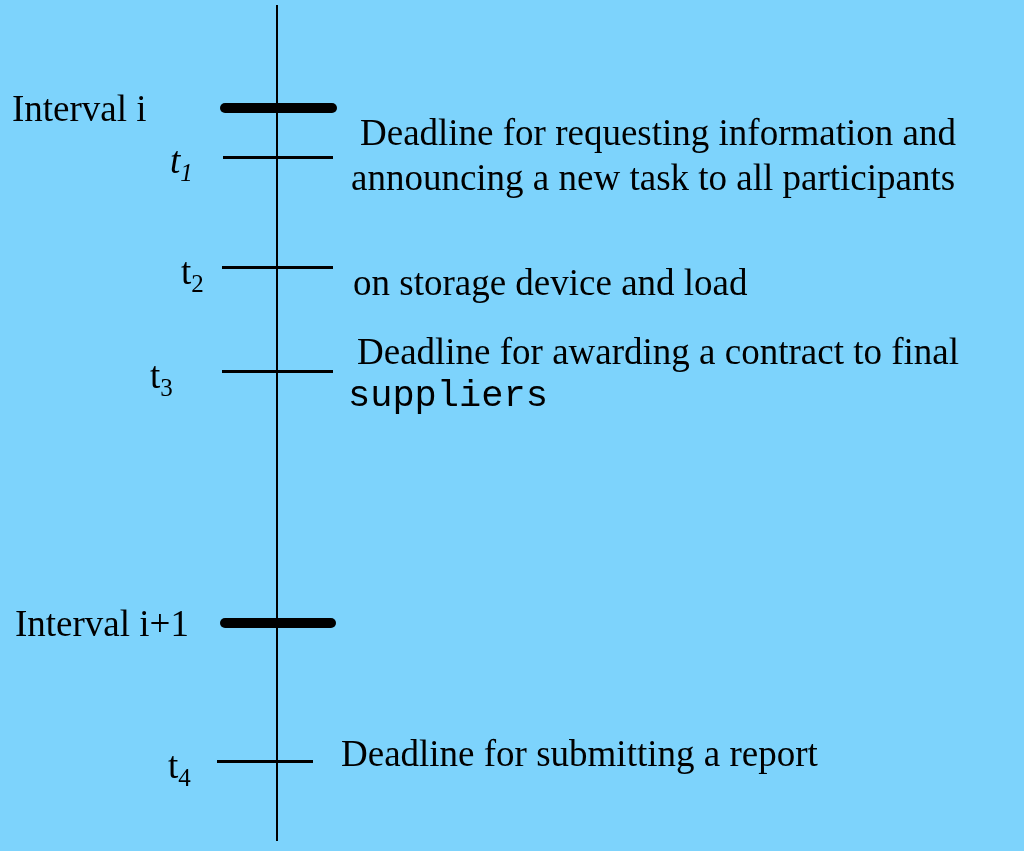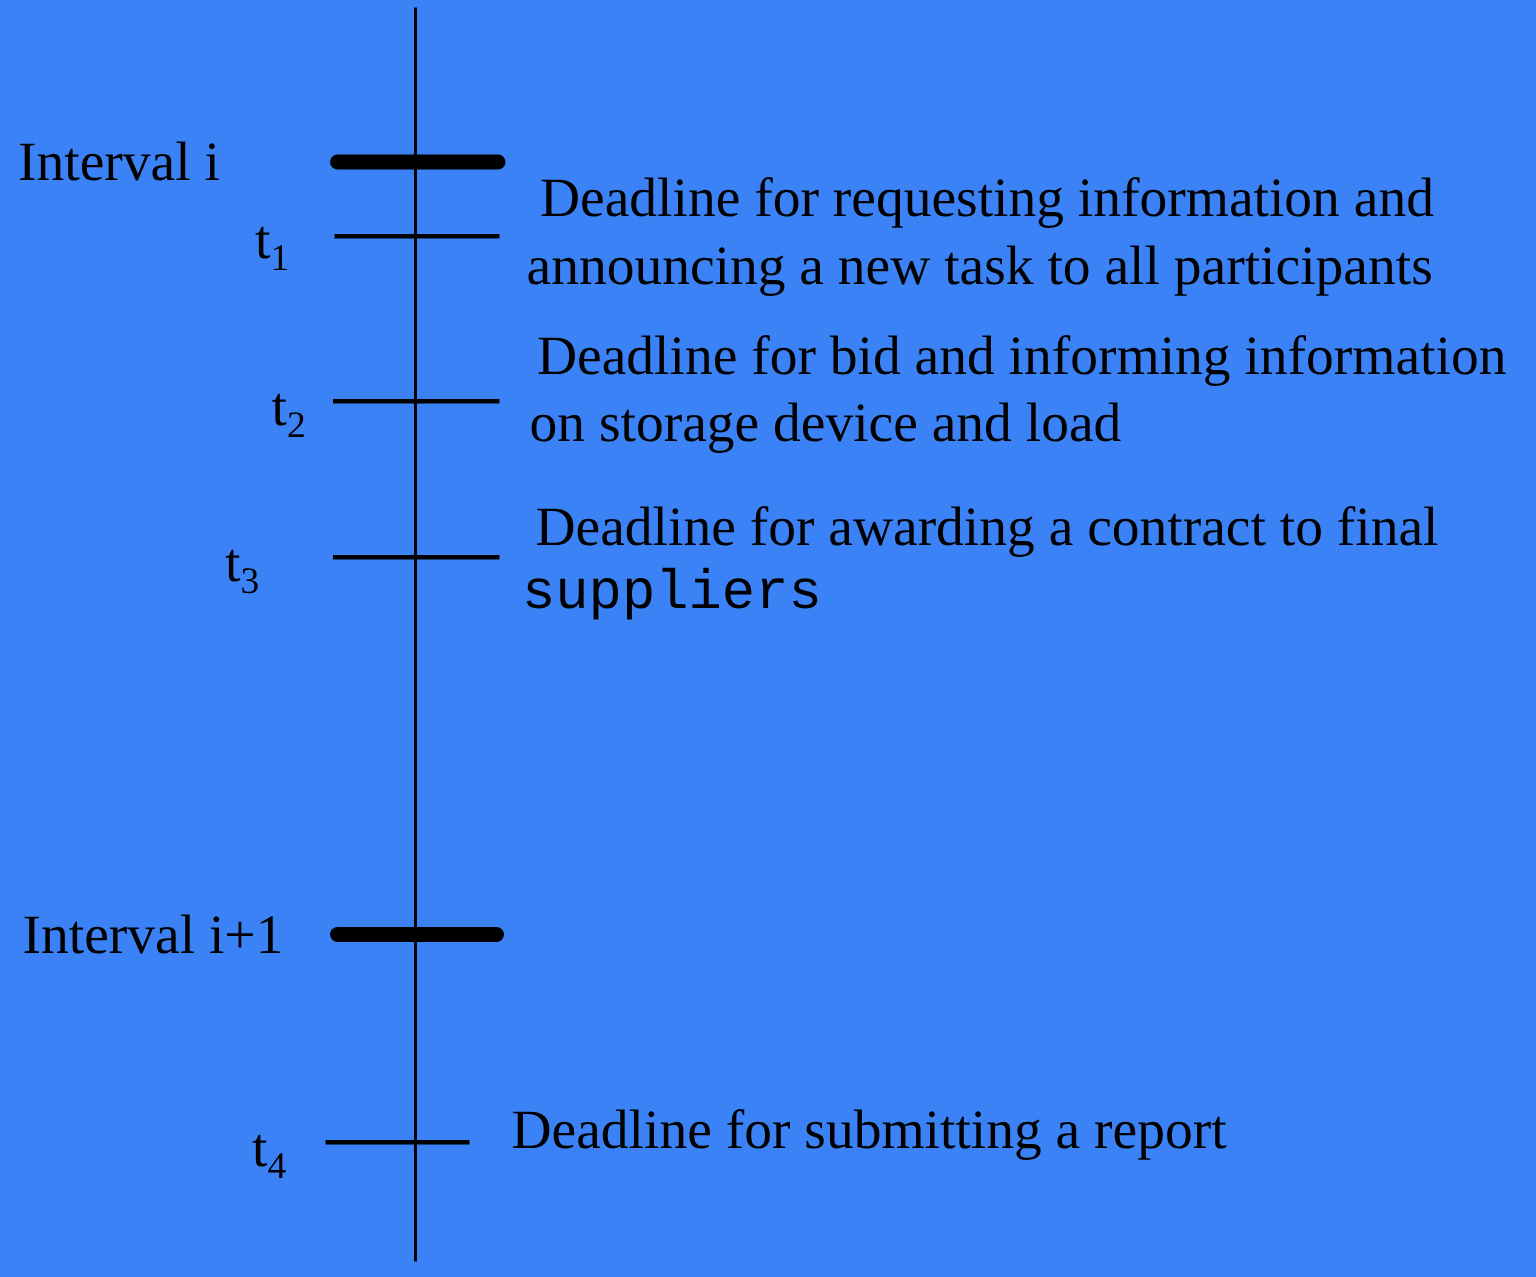--- a/index.html
+++ b/index.html
@@ -6,21 +6,21 @@
   body {
     width: 1024px; height: 851px;
     background: #ffffff;
     font-family: "Liberation Serif", "DejaVu Serif", serif;
     color: #000000;
     overflow: hidden;
   }
   #figure {
     position: relative;
     width: 1024px; height: 851px;
-    background: #3b82f6;
+    background: #7dd3fc;
   }
   .axis {
     position: absolute;
     left: 276px; top: 5px;
     width: 2px; height: 836px;
     background: #000000;
   }
   .interval-bar {
     position: absolute;
     height: 10px;
@@ -40,21 +40,21 @@
   #tick-t4 { left: 217px; top: 760px; width: 96px;  }
   .label {
     position: absolute;
     font-size: 37px;
     line-height: 45px;
     white-space: nowrap;
   }
   #label-interval-i  { left: 12px;  top: 86px;  }
   #label-interval-i1 { left: 15px;  top: 601px; }
   .t-label { }
-  #label-t1 { left: 170px; top: 138px; }
+  #label-t1 { left: 170px; top: 138px; font-style: italic; }
   #label-t2 { left: 167px; top: 249px; margin-left: 14px; }
   #label-t3 { left: 150px; top: 353px; }
   #label-t4 { left: 168px; top: 743px; }
   .t-label .sub {
     font-size: 25px;
     vertical-align: -8px;
   }
   .desc-line {
     position: absolute;
     font-size: 37px;
@@ -91,21 +91,20 @@
 
   <div id="label-t2" class="label t-label"><span>t</span><span class="sub">2</span></div>
 
   <div id="label-t3" class="label t-label"><span>t</span><span class="sub">3</span></div>
 
   <div id="label-t4" class="label t-label"><span>t</span><span class="sub">4</span></div>
 
   <div id="d1-l1" class="desc-line">Deadline for requesting information and</div>
   <div id="d1-l2" class="desc-line">announcing a new task to all participants</div>
 
-  <div id="d2-l1" class="desc-line">Deadline for bid and informing information</div>
   <div id="d2-l2" class="desc-line">on storage device and load</div>
 
   <div id="d3-l1" class="desc-line">Deadline for awarding a contract to final</div>
   <div id="d3-l2" class="desc-line">suppliers</div>
 
   <div id="d4-l1" class="desc-line">Deadline for submitting a report</div>
 
 </div>
 
 </body></html>

